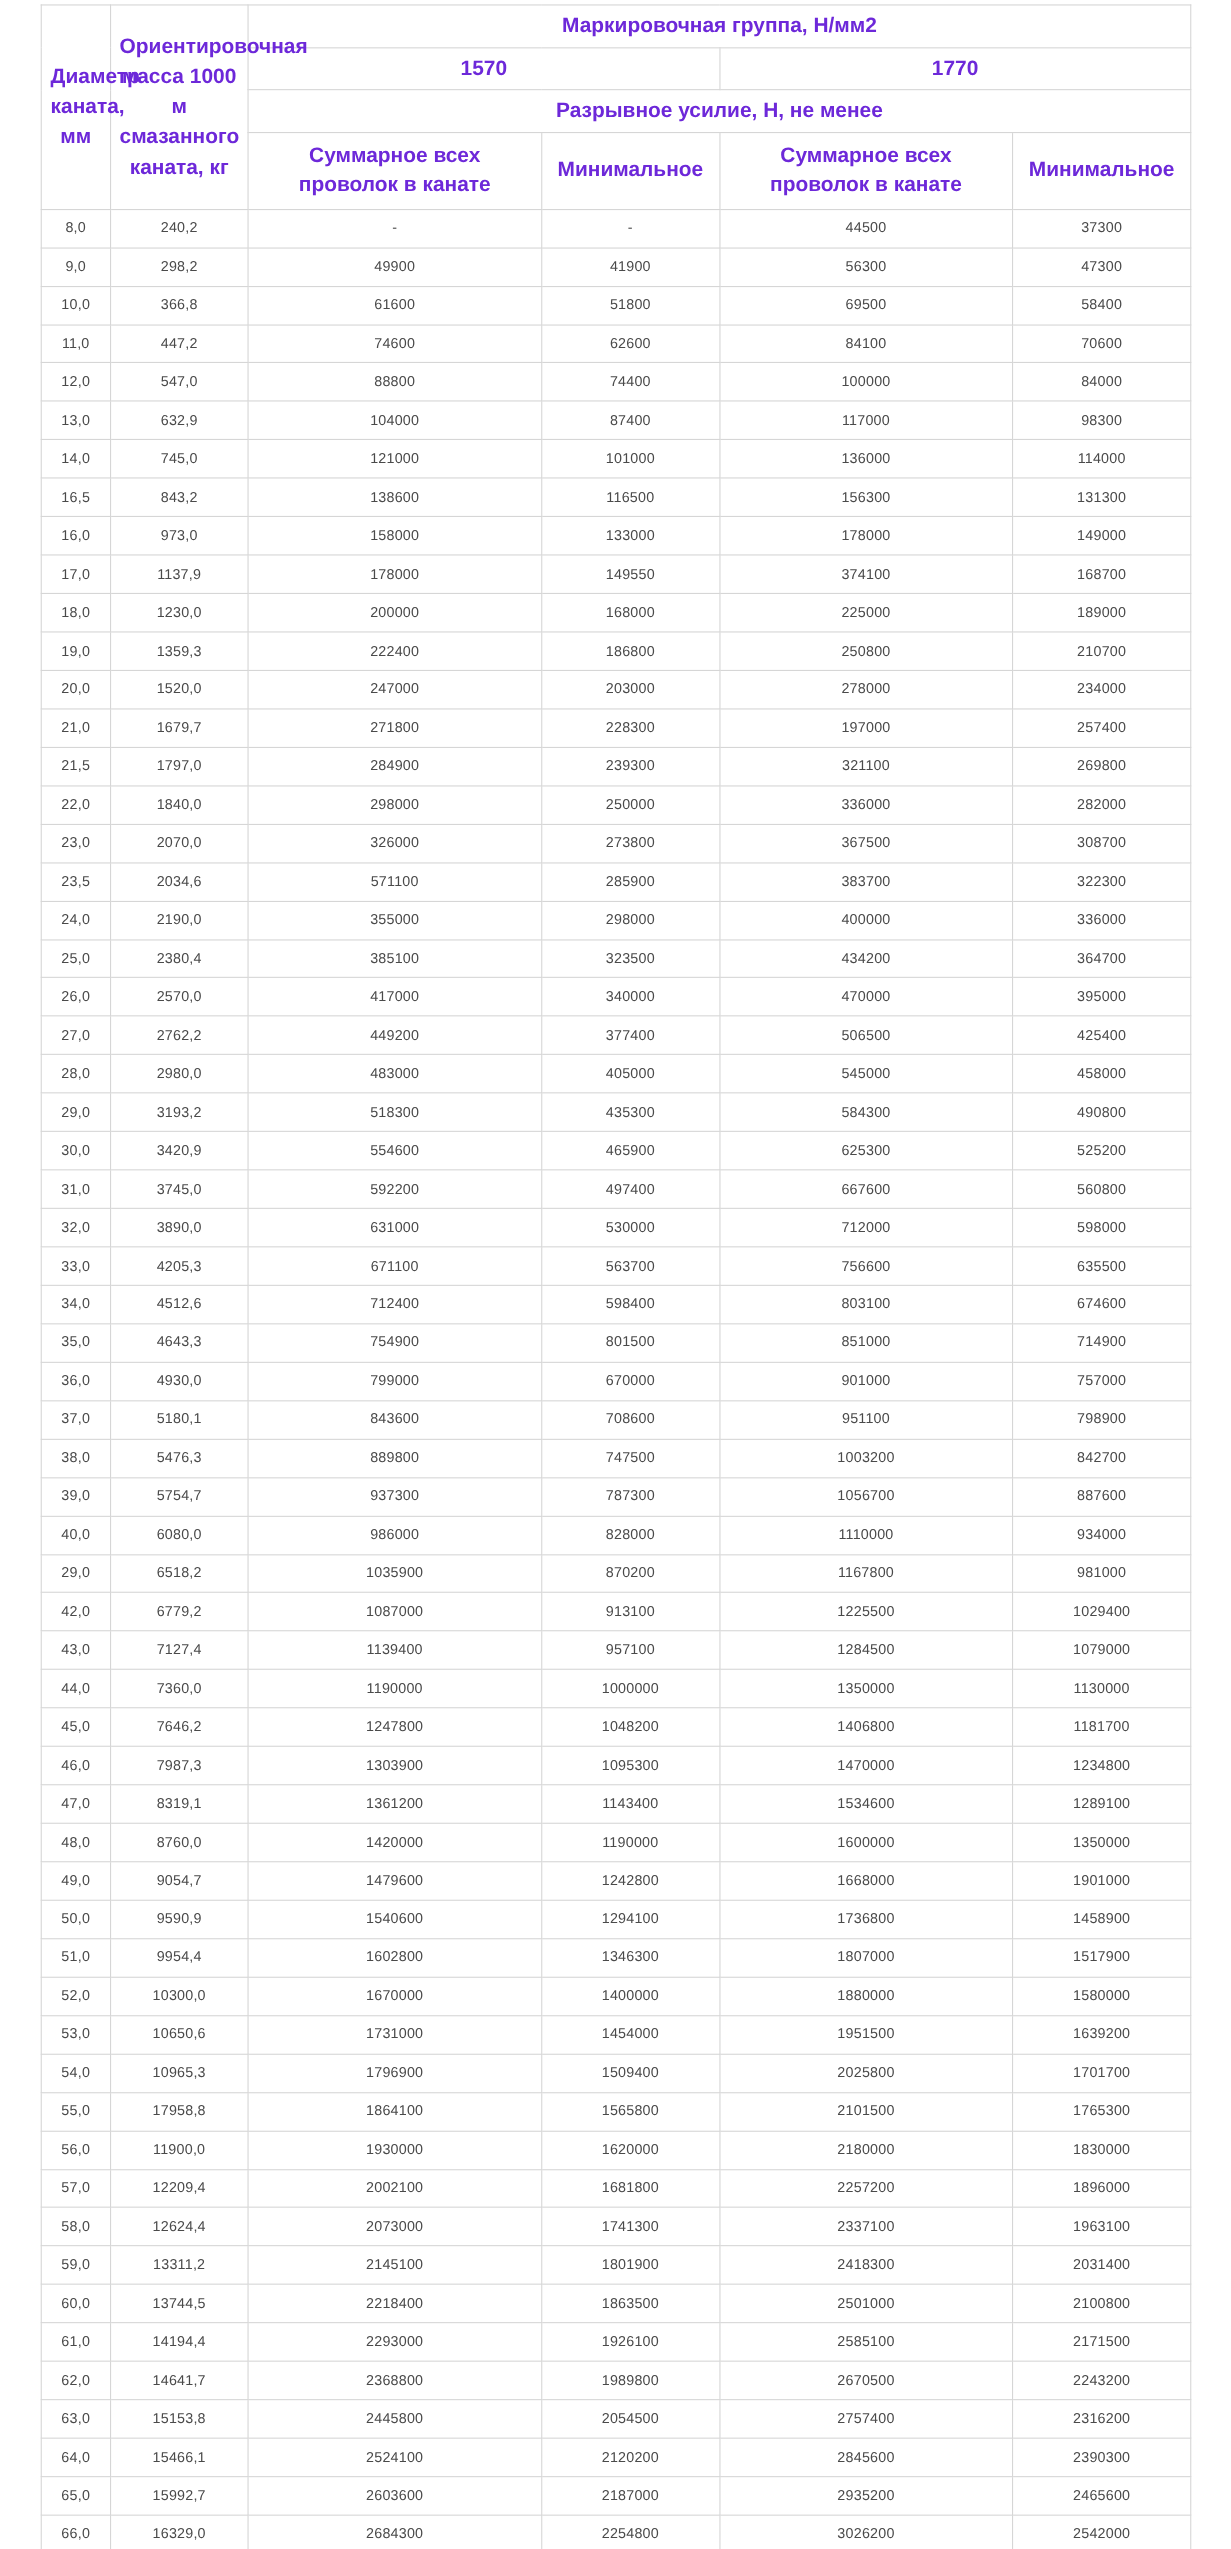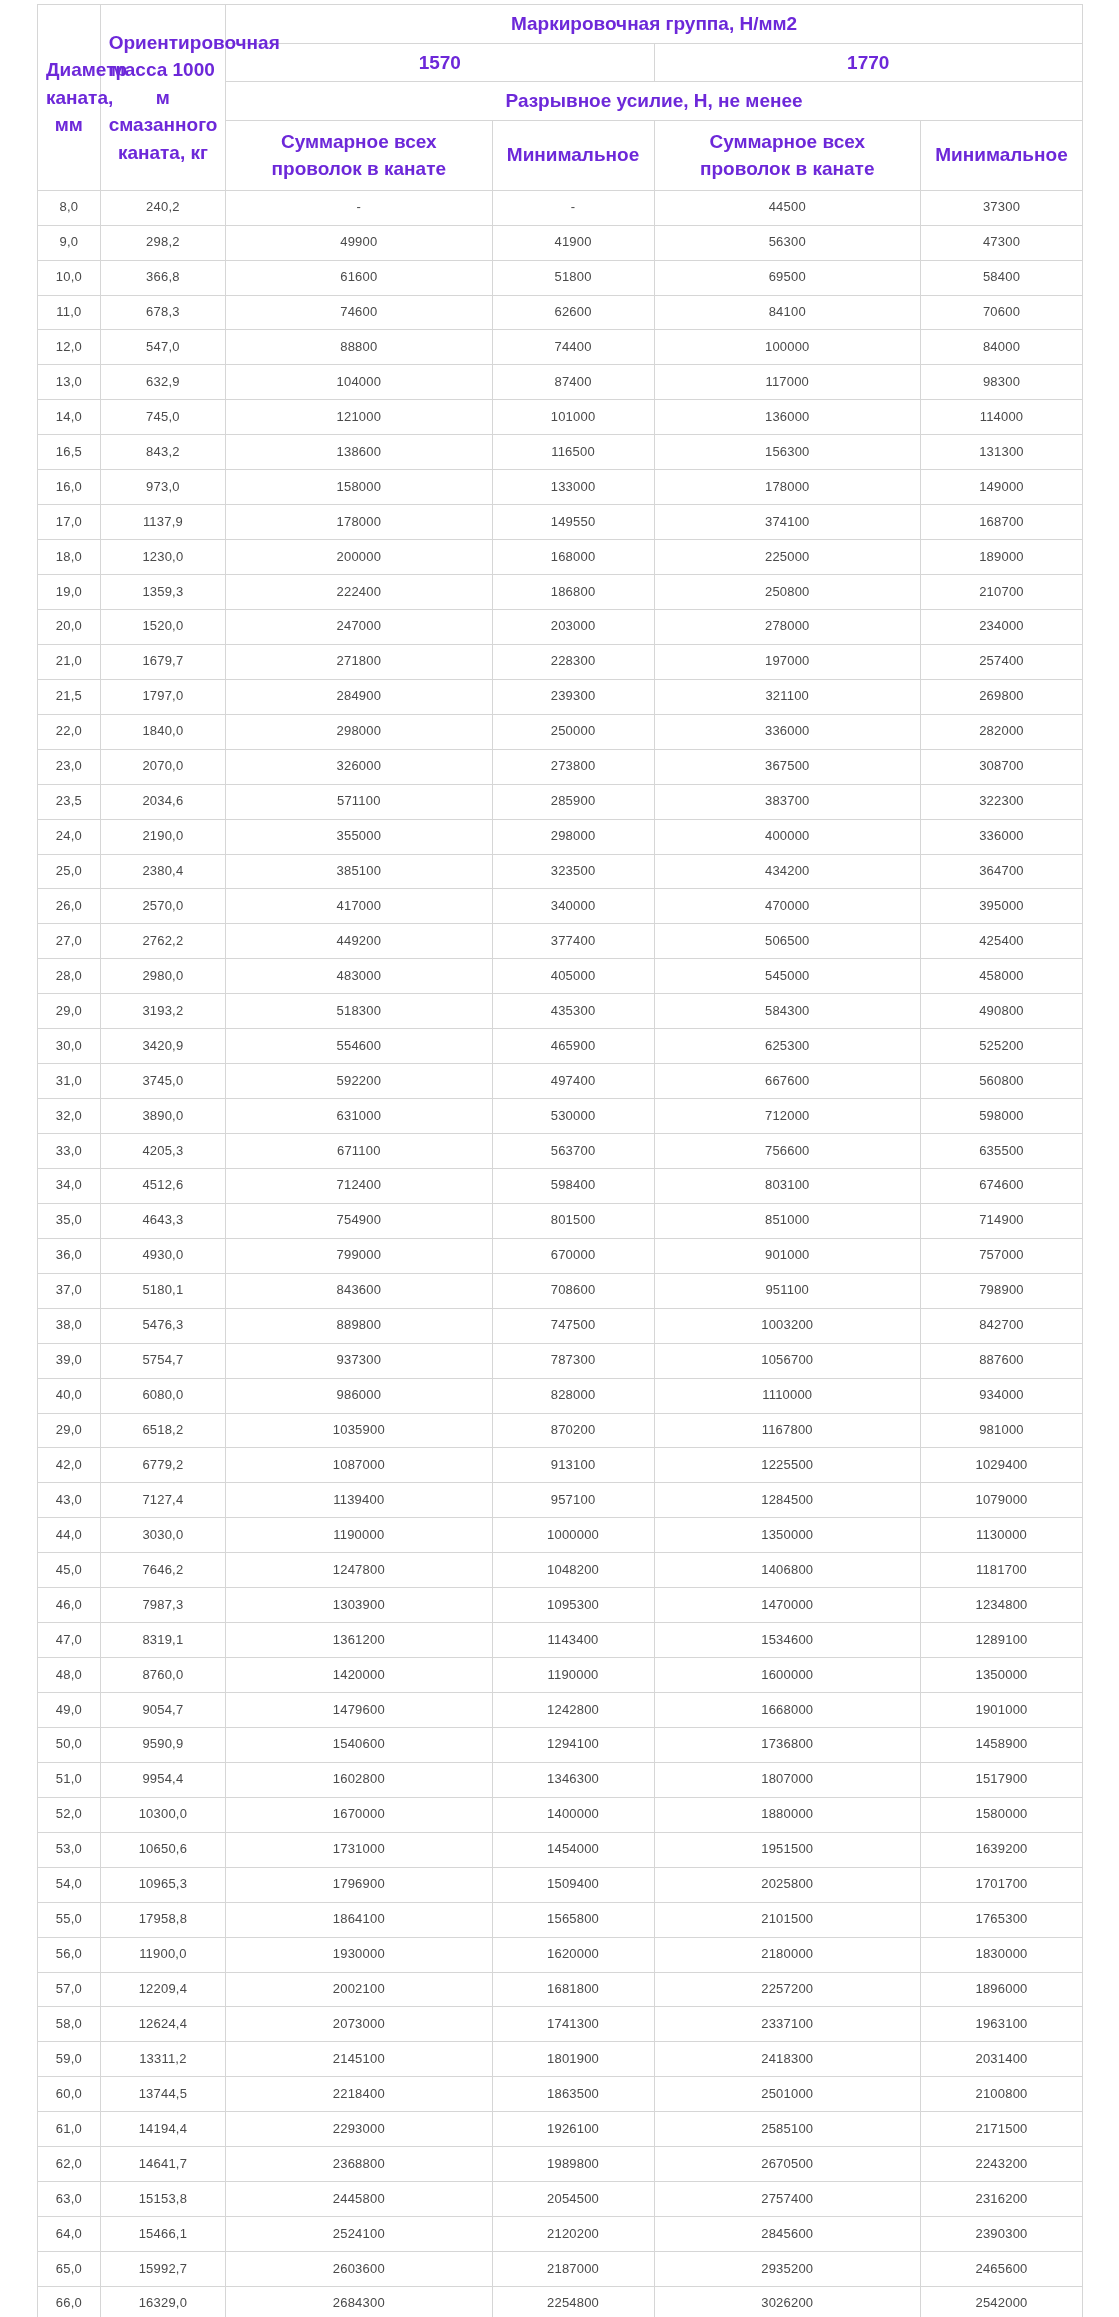--- a/index.html
+++ b/index.html
@@ -99,21 +99,21 @@
         <tr>
           <td>10,0</td>
           <td>366,8</td>
           <td>61600</td>
           <td>51800</td>
           <td>69500</td>
           <td>58400</td>
         </tr>
         <tr>
           <td>11,0</td>
-          <td>678,3</td>
+          <td>447,2</td>
           <td>74600</td>
           <td>62600</td>
           <td>84100</td>
           <td>70600</td>
         </tr>
         <tr>
           <td>12,0</td>
           <td>547,0</td>
           <td>88800</td>
           <td>74400</td>
@@ -379,21 +379,21 @@
         <tr>
           <td>43,0</td>
           <td>7127,4</td>
           <td>1139400</td>
           <td>957100</td>
           <td>1284500</td>
           <td>1079000</td>
         </tr>
         <tr>
           <td>44,0</td>
-          <td>3030,0</td>
+          <td>7360,0</td>
           <td>1190000</td>
           <td>1000000</td>
           <td>1350000</td>
           <td>1130000</td>
         </tr>
         <tr>
           <td>45,0</td>
           <td>7646,2</td>
           <td>1247800</td>
           <td>1048200</td>

